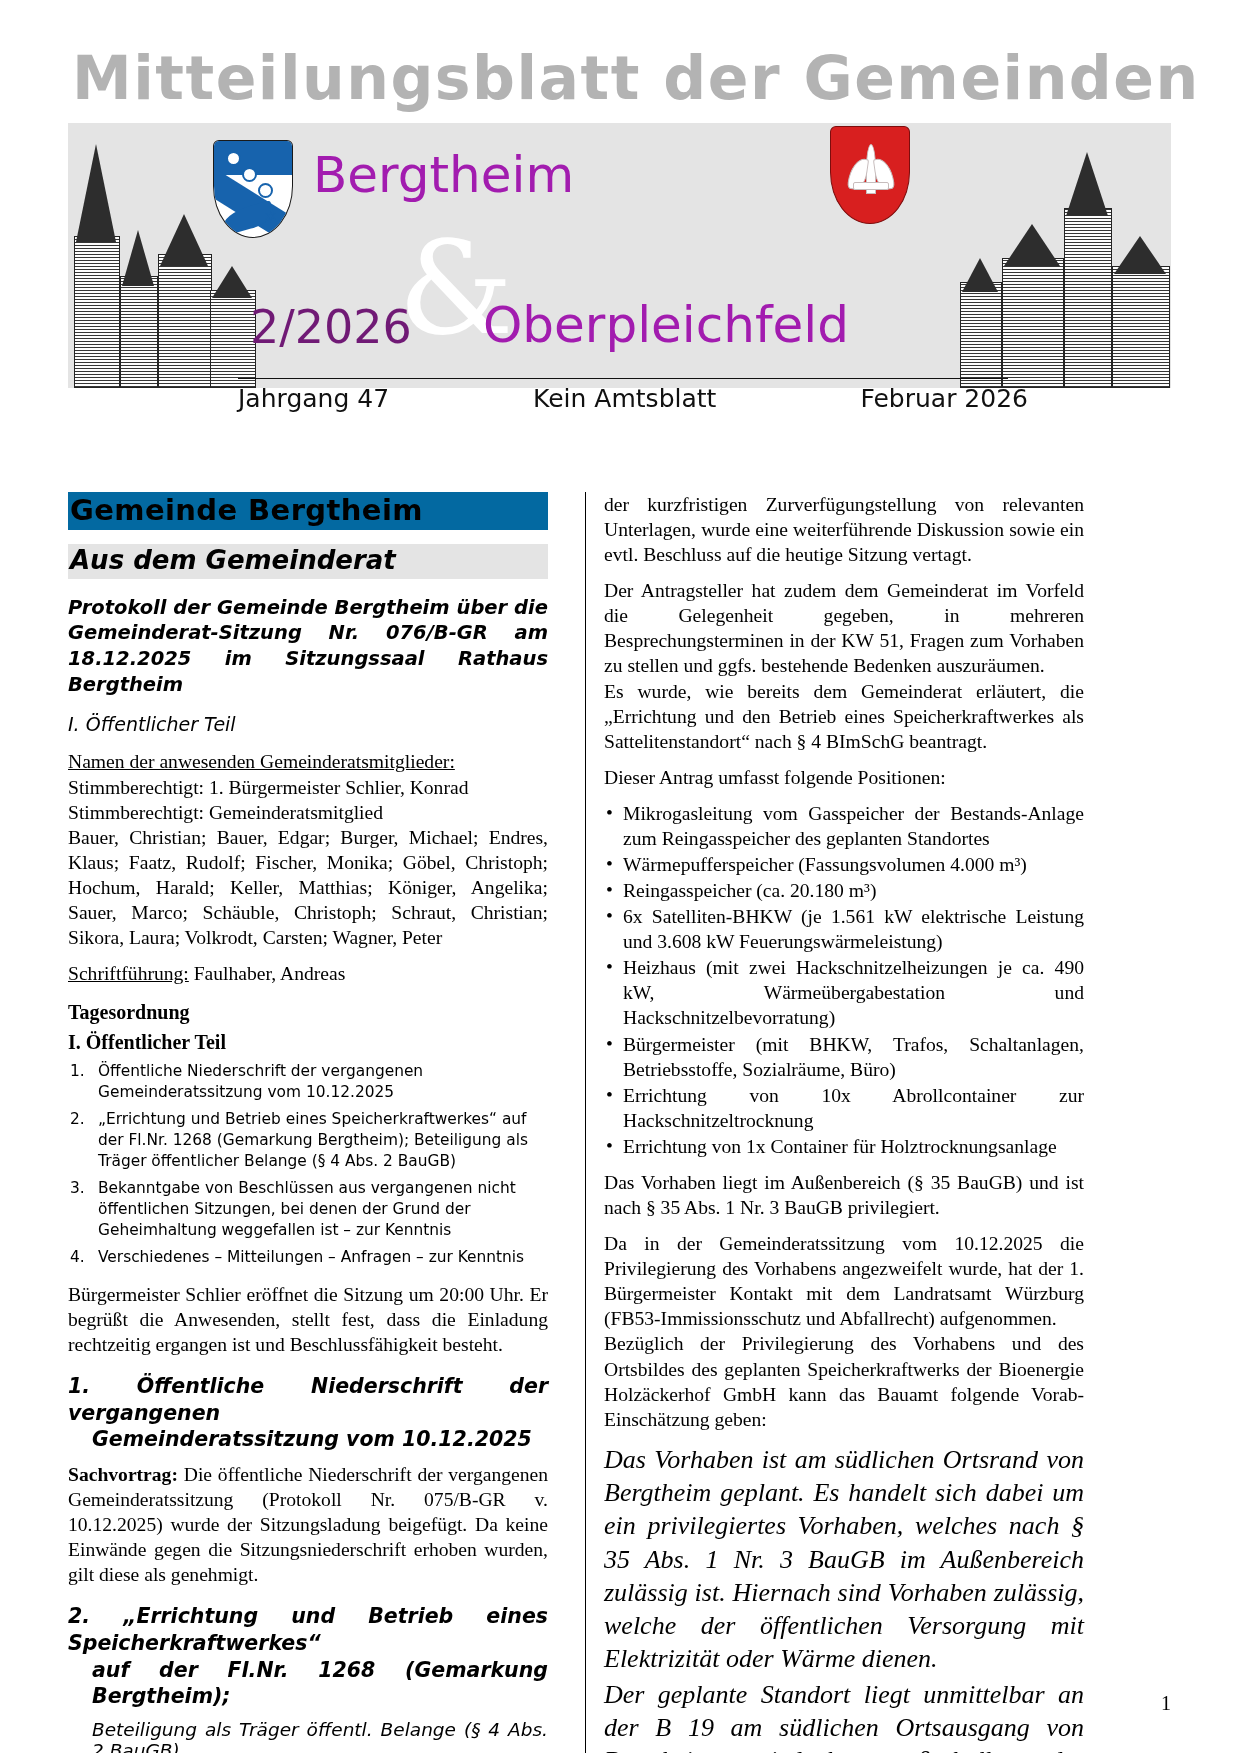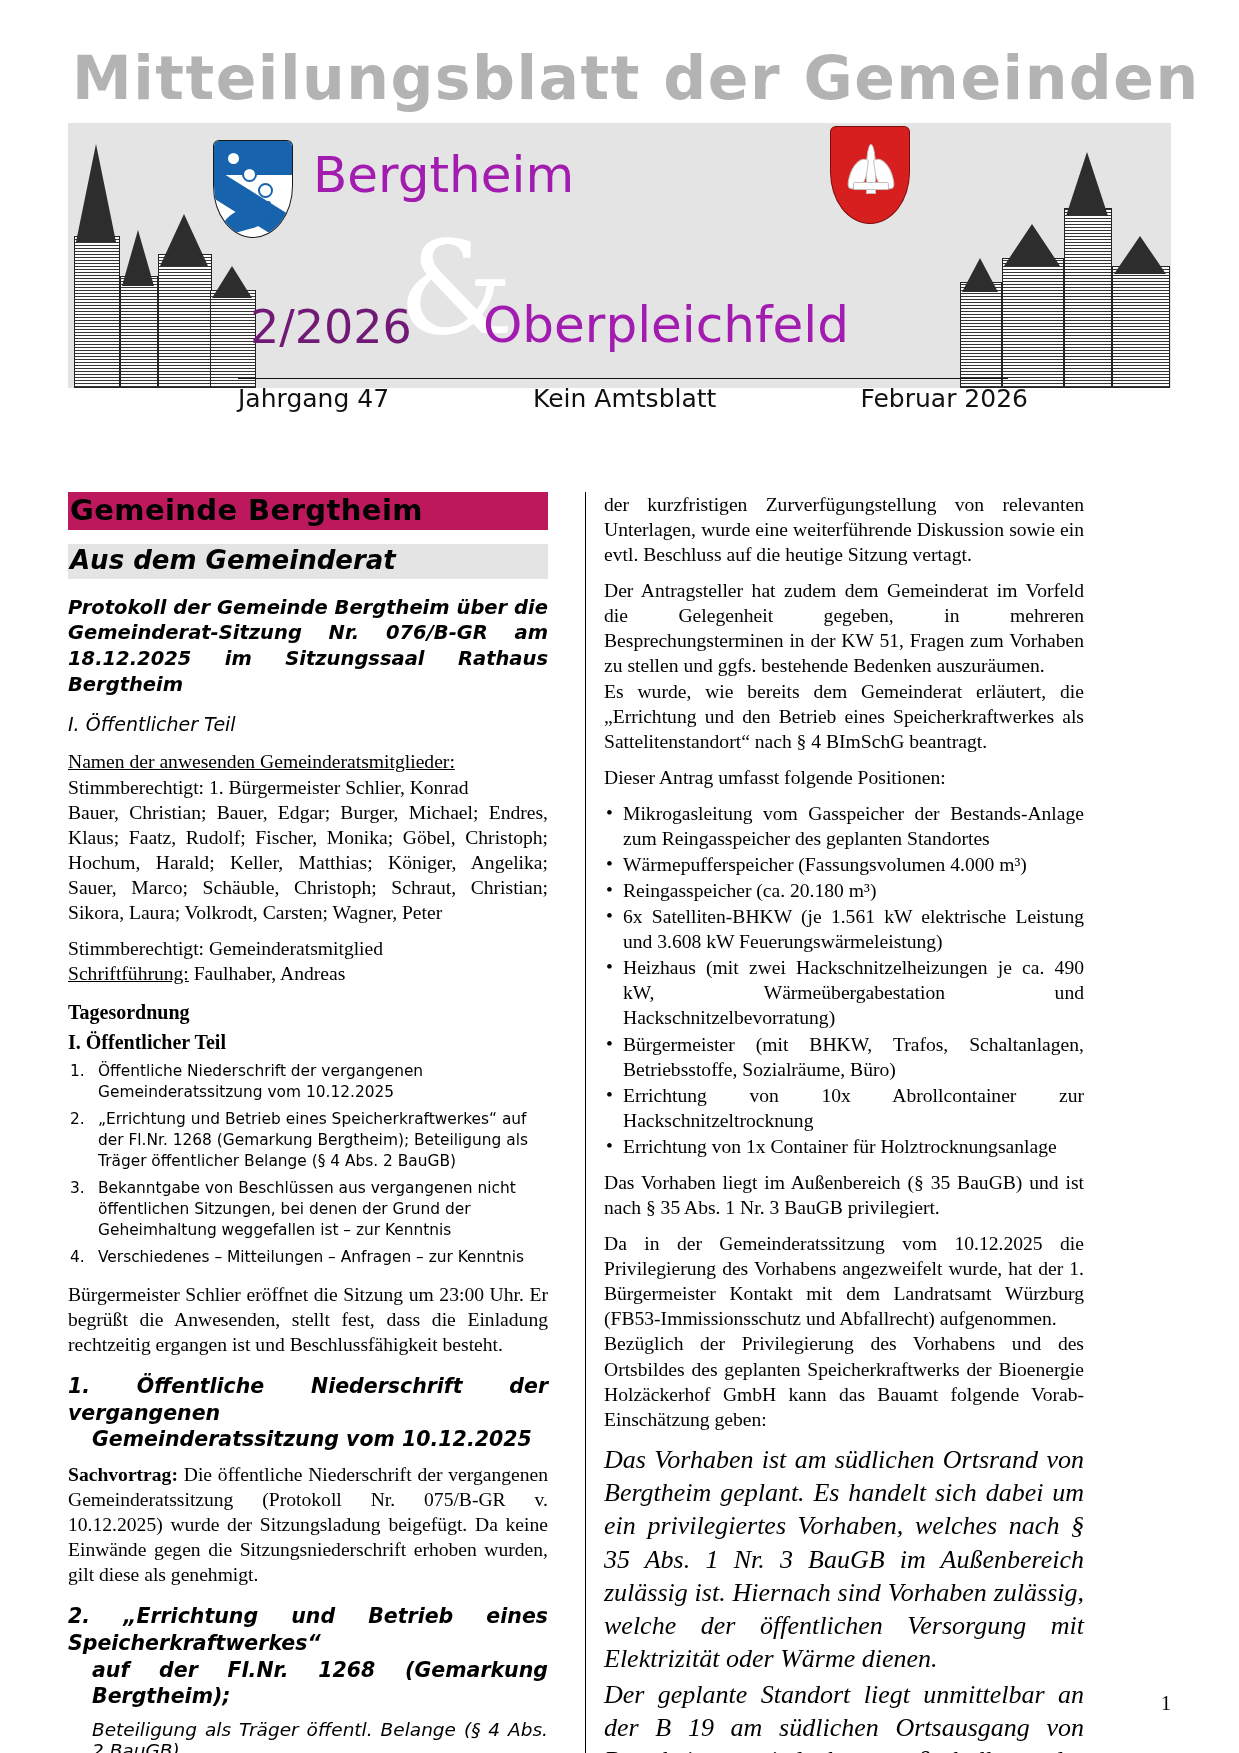--- a/index.html
+++ b/index.html
@@ -213,21 +213,21 @@
     padding-left: 18px;
     border-left: 1.2px solid #000;
   }
 
   h1.section-title {
     margin: 0 0 14px 0;
     font-family: "DejaVu Sans", sans-serif;
     font-weight: bold;
     font-size: 29px;
     letter-spacing: .4px;
-    background: #be185d;
+    background: #0369a1;
     padding: 2px 2px 3px 2px;
     line-height: 1.15;
   }
   h2.sub-title {
     margin: 0 0 16px 0;
     font-family: "DejaVu Sans", sans-serif;
     font-weight: bold;
     font-style: italic;
     font-size: 26px;
     background: #e4e4e4;
@@ -407,22 +407,22 @@
 
     <h1 class="section-title">Gemeinde Bergtheim</h1>
     <h2 class="sub-title">Aus dem Gemeinderat</h2>
     <h3 class="proto-head">Protokoll der Gemeinde Bergtheim über die Gemeinderat-Sitzung Nr. 076/B-GR am 18.12.2025 im Sitzungssaal Rathaus Bergtheim</h3>
     <div class="oeff-teil">I. Öffentlicher Teil</div>
 
     <p class="body tight nojust">
       <span class="u">Namen der anwesenden Gemeinderatsmitglieder:</span>
     </p>
     <p class="body tight nojust">Stimmberechtigt: 1. Bürgermeister Schlier, Konrad</p>
+    <p class="body tight nojust">Stimmberechtigt: Gemeinderatsmitglied</p>
     <p class="body">Bauer, Christian; Bauer, Edgar; Burger, Michael; Endres, Klaus; Faatz, Rudolf; Fischer, Monika; Göbel, Christoph; Hochum, Harald; Keller, Matthias; Königer, Angelika; Sauer, Marco; Schäuble, Christoph; Schraut, Christian; Sikora, Laura; Volkrodt, Carsten; Wagner, Peter</p>
-    <p class="body tight nojust">Stimmberechtigt: Gemeinderatsmitglied</p>
     <p class="body nojust">
       <span class="u">Schriftführung:</span><span> Faulhaber, Andreas</span>
     </p>
 
     <h4 class="tagesordnung">Tagesordnung</h4>
     <h4 class="teil">I. Öffentlicher Teil</h4>
 
     <ol class="agenda">
       <li>
         <span class="num">1.</span>
@@ -435,21 +435,21 @@
       <li>
         <span class="num">3.</span>
         <span>Bekanntgabe von Beschlüssen aus vergangenen nicht öffentlichen Sitzungen, bei denen der Grund der Geheimhaltung weggefallen ist – zur Kenntnis</span>
       </li>
       <li>
         <span class="num">4.</span>
         <span>Verschiedenes – Mitteilungen – Anfragen – zur Kenntnis</span>
       </li>
     </ol>
 
-    <p class="body">Bürgermeister Schlier eröffnet die Sitzung um 23:00 Uhr. Er begrüßt die Anwesenden, stellt fest, dass die Einladung rechtzeitig ergangen ist und Beschlussfähigkeit besteht.</p>
+    <p class="body">Bürgermeister Schlier eröffnet die Sitzung um 20:00 Uhr. Er begrüßt die Anwesenden, stellt fest, dass die Einladung rechtzeitig ergangen ist und Beschlussfähigkeit besteht.</p>
 
     <h3 class="num-head">
       <span>1. Öffentliche Niederschrift der vergangenen</span>
       <span class="ind">Gemeinderatssitzung vom 10.12.2025</span>
     </h3>
     <p class="body">
       <span class="b">Sachvortrag:</span><span> Die öffentliche Niederschrift der vergangenen Gemeinderatssitzung (Protokoll Nr. 075/B-GR v. 10.12.2025) wurde der Sitzungsladung beigefügt. Da keine Einwände gegen die Sitzungsniederschrift erhoben wurden, gilt diese als genehmigt.</span>
     </p>
 
     <h3 class="num-head">

